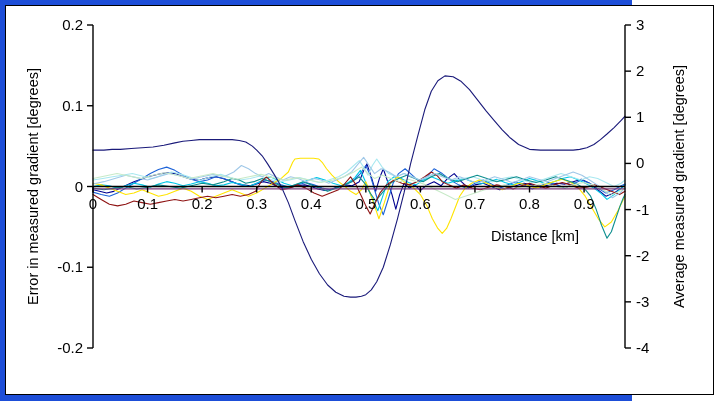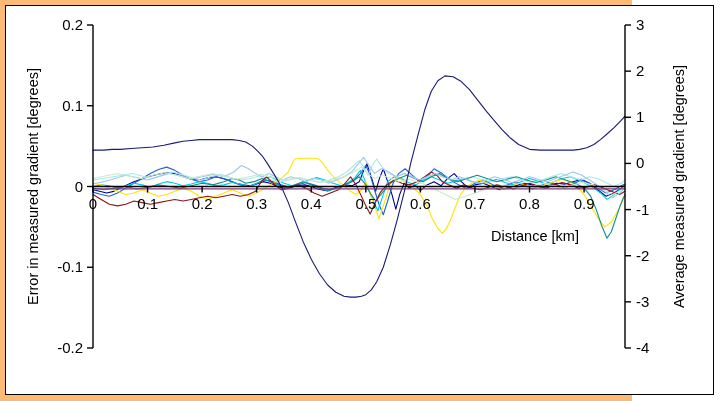--- a/index.html
+++ b/index.html
@@ -1,18 +1,18 @@
 <!DOCTYPE html>
 <html><head>
 <meta charset="utf-8">
 <style>
   html,body{margin:0;padding:0;background:#ffffff;}
   body{width:720px;height:401px;overflow:hidden;
        font-family:"Liberation Sans","DejaVu Sans",sans-serif;}
-  #figure{position:relative;width:632px;height:401px;background:#fdba74;box-sizing:border-box;}
+  #figure{position:relative;width:632px;height:401px;background:#1d4ed8;box-sizing:border-box;}
   #frame{position:absolute;left:5px;top:5px;width:709px;height:390px;
          border:1px solid #000;box-sizing:border-box;background:#fff;}
   svg{position:absolute;left:0;top:0;}
   .tick-label{font-size:15px;fill:#000;font-family:"Liberation Sans","DejaVu Sans",sans-serif;}
   .axis-title{font-size:14.5px;fill:#000;font-family:"Liberation Sans","DejaVu Sans",sans-serif;}
   .axis-line{stroke:#000;stroke-width:1.4;fill:none;}
   .tick{stroke:#000;stroke-width:1.4;}
   .trace{fill:none;stroke-width:1.1;stroke-linejoin:round;stroke-linecap:round;}
 </style>
 </head>

